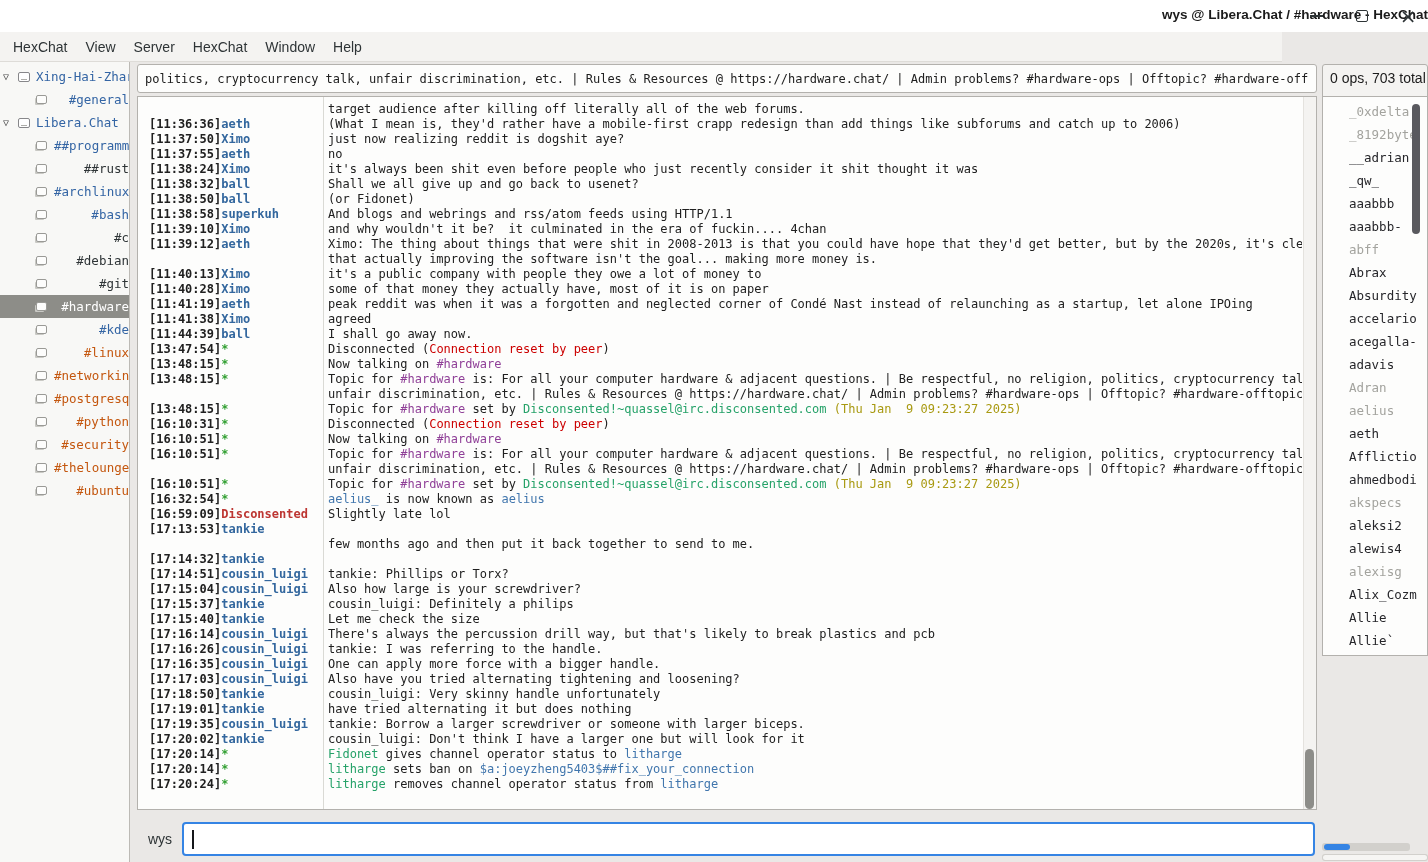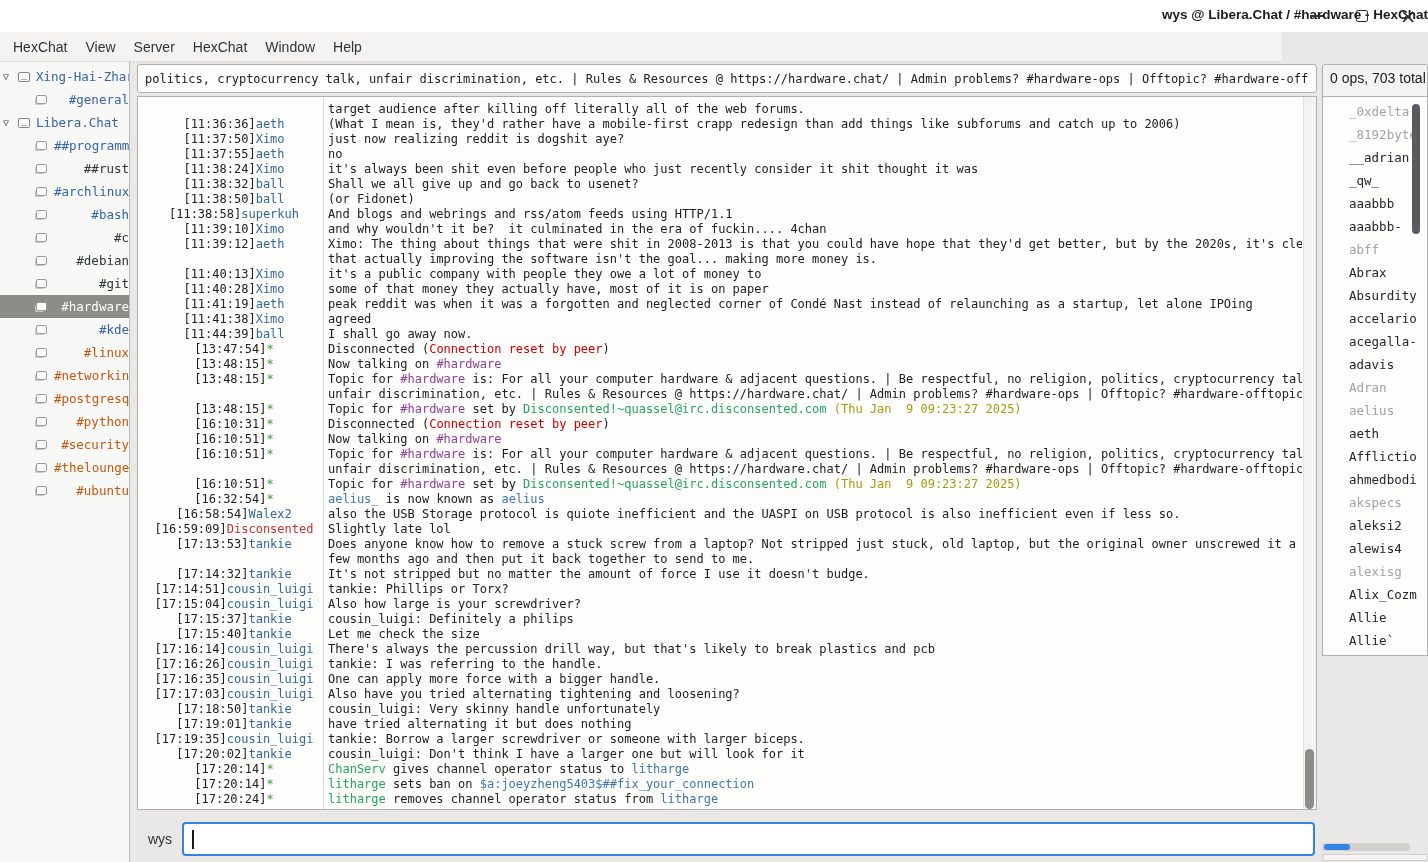--- a/index.html
+++ b/index.html
@@ -52,21 +52,21 @@
           color:#1b1b1b;white-space:nowrap;overflow:hidden;}
 
   
   .chatbox{position:absolute;left:137px;top:96px;width:1180px;height:714px;background:#fdfdfc;
            border:1px solid #b3b1ad;overflow:hidden;}
   .chat-sep{position:absolute;left:185px;top:0;bottom:0;width:1px;background:#dadad5;}
   .chatlines{position:absolute;left:0;top:5px;right:14px;padding-left:11px;
              font-family:"DejaVu Sans Mono",monospace;font-size:12px;line-height:15px;
              color:var(--text_default);overflow:hidden;}
   .cl{display:flex;height:15px;white-space:pre;}
-  .lcol{width:170px;flex:none;display:flex;justify-content:center;}
+  .lcol{width:170px;flex:none;display:flex;justify-content:flex-start;font-weight:bold;}
   .nick{text-align:right;}
   .msg{margin-left:9px;flex:none;}
   .nk-b{color:var(--nick_blue);}
   .nk-r{color:var(--nick_red);}
   .nk-g{color:var(--star_green);}
   .c-d{color:var(--text_default);}
   .c-b{color:var(--text_blue);}
   .c-p{color:var(--purple);}
   .c-r{color:var(--error_red);}
   .c-t{color:var(--entity_teal);}
@@ -237,38 +237,37 @@
         <div class="cl"><span class="lcol"><span class="ts">[13:48:15]</span><span class="nick nk-g">*</span></span><span class="msg"><span class="c-d">Now talking on </span><span class="c-p">#hardware</span></span></div>
         <div class="cl"><span class="lcol"><span class="ts">[13:48:15]</span><span class="nick nk-g">*</span></span><span class="msg"><span class="c-d">Topic for </span><span class="c-p">#hardware</span><span class="c-d"> is: For all your computer hardware &amp; adjacent questions. | Be respectful, no religion, politics, cryptocurrency talk,</span></span></div>
         <div class="cl"><span class="lcol"><span class="ts"></span><span class="nick nk-b"></span></span><span class="msg"><span class="c-d">unfair discrimination, etc. | Rules &amp; Resources @ https://hardware.chat/ | Admin problems? #hardware-ops | Offtopic? #hardware-offtopic</span></span></div>
         <div class="cl"><span class="lcol"><span class="ts">[13:48:15]</span><span class="nick nk-g">*</span></span><span class="msg"><span class="c-d">Topic for </span><span class="c-p">#hardware</span><span class="c-d"> set by </span><span class="c-t">Disconsented!~quassel@irc.disconsented.com</span><span class="c-d"> </span><span class="c-o">(Thu Jan  9 09:23:27 2025)</span></span></div>
         <div class="cl"><span class="lcol"><span class="ts">[16:10:31]</span><span class="nick nk-g">*</span></span><span class="msg"><span class="c-d">Disconnected (</span><span class="c-r">Connection reset by peer</span><span class="c-d">)</span></span></div>
         <div class="cl"><span class="lcol"><span class="ts">[16:10:51]</span><span class="nick nk-g">*</span></span><span class="msg"><span class="c-d">Now talking on </span><span class="c-p">#hardware</span></span></div>
         <div class="cl"><span class="lcol"><span class="ts">[16:10:51]</span><span class="nick nk-g">*</span></span><span class="msg"><span class="c-d">Topic for </span><span class="c-p">#hardware</span><span class="c-d"> is: For all your computer hardware &amp; adjacent questions. | Be respectful, no religion, politics, cryptocurrency talk,</span></span></div>
         <div class="cl"><span class="lcol"><span class="ts"></span><span class="nick nk-b"></span></span><span class="msg"><span class="c-d">unfair discrimination, etc. | Rules &amp; Resources @ https://hardware.chat/ | Admin problems? #hardware-ops | Offtopic? #hardware-offtopic</span></span></div>
         <div class="cl"><span class="lcol"><span class="ts">[16:10:51]</span><span class="nick nk-g">*</span></span><span class="msg"><span class="c-d">Topic for </span><span class="c-p">#hardware</span><span class="c-d"> set by </span><span class="c-t">Disconsented!~quassel@irc.disconsented.com</span><span class="c-d"> </span><span class="c-o">(Thu Jan  9 09:23:27 2025)</span></span></div>
         <div class="cl"><span class="lcol"><span class="ts">[16:32:54]</span><span class="nick nk-g">*</span></span><span class="msg"><span class="c-b">aelius_</span><span class="c-d"> is now known as </span><span class="c-b">aelius</span></span></div>
-        <div class="cl"><span class="lcol"><span class="ts">[16:58:54]</span><span class="nick nk-b">Walex2</span></span><span class="msg"><span class="c-d">also the USB Storage protocol is quiote inefficient and the UASPI on USB protocol is also inefficient even if less so.</span></span></div>
         <div class="cl"><span class="lcol"><span class="ts">[16:59:09]</span><span class="nick nk-r">Disconsented</span></span><span class="msg"><span class="c-d">Slightly late lol</span></span></div>
-        <div class="cl"><span class="lcol"><span class="ts">[17:13:53]</span><span class="nick nk-b">tankie</span></span><span class="msg"><span class="c-d">Does anyone know how to remove a stuck screw from a laptop? Not stripped just stuck, old laptop, but the original owner unscrewed it a</span></span></div>
+        <div class="cl"><span class="lcol"><span class="ts">[17:13:53]</span><span class="nick nk-b">tankie</span></span></div>
         <div class="cl"><span class="lcol"><span class="ts"></span><span class="nick nk-b"></span></span><span class="msg"><span class="c-d">few months ago and then put it back together to send to me.</span></span></div>
-        <div class="cl"><span class="lcol"><span class="ts">[17:14:32]</span><span class="nick nk-b">tankie</span></span><span class="msg"><span class="c-d">It's not stripped but no matter the amount of force I use it doesn't budge.</span></span></div>
+        <div class="cl"><span class="lcol"><span class="ts">[17:14:32]</span><span class="nick nk-b">tankie</span></span></div>
         <div class="cl"><span class="lcol"><span class="ts">[17:14:51]</span><span class="nick nk-b">cousin_luigi</span></span><span class="msg"><span class="c-d">tankie: Phillips or Torx?</span></span></div>
         <div class="cl"><span class="lcol"><span class="ts">[17:15:04]</span><span class="nick nk-b">cousin_luigi</span></span><span class="msg"><span class="c-d">Also how large is your screwdriver?</span></span></div>
         <div class="cl"><span class="lcol"><span class="ts">[17:15:37]</span><span class="nick nk-b">tankie</span></span><span class="msg"><span class="c-d">cousin_luigi: Definitely a philips</span></span></div>
         <div class="cl"><span class="lcol"><span class="ts">[17:15:40]</span><span class="nick nk-b">tankie</span></span><span class="msg"><span class="c-d">Let me check the size</span></span></div>
         <div class="cl"><span class="lcol"><span class="ts">[17:16:14]</span><span class="nick nk-b">cousin_luigi</span></span><span class="msg"><span class="c-d">There's always the percussion drill way, but that's likely to break plastics and pcb</span></span></div>
         <div class="cl"><span class="lcol"><span class="ts">[17:16:26]</span><span class="nick nk-b">cousin_luigi</span></span><span class="msg"><span class="c-d">tankie: I was referring to the handle.</span></span></div>
         <div class="cl"><span class="lcol"><span class="ts">[17:16:35]</span><span class="nick nk-b">cousin_luigi</span></span><span class="msg"><span class="c-d">One can apply more force with a bigger handle.</span></span></div>
         <div class="cl"><span class="lcol"><span class="ts">[17:17:03]</span><span class="nick nk-b">cousin_luigi</span></span><span class="msg"><span class="c-d">Also have you tried alternating tightening and loosening?</span></span></div>
         <div class="cl"><span class="lcol"><span class="ts">[17:18:50]</span><span class="nick nk-b">tankie</span></span><span class="msg"><span class="c-d">cousin_luigi: Very skinny handle unfortunately</span></span></div>
         <div class="cl"><span class="lcol"><span class="ts">[17:19:01]</span><span class="nick nk-b">tankie</span></span><span class="msg"><span class="c-d">have tried alternating it but does nothing</span></span></div>
         <div class="cl"><span class="lcol"><span class="ts">[17:19:35]</span><span class="nick nk-b">cousin_luigi</span></span><span class="msg"><span class="c-d">tankie: Borrow a larger screwdriver or someone with larger biceps.</span></span></div>
         <div class="cl"><span class="lcol"><span class="ts">[17:20:02]</span><span class="nick nk-b">tankie</span></span><span class="msg"><span class="c-d">cousin_luigi: Don't think I have a larger one but will look for it</span></span></div>
-        <div class="cl"><span class="lcol"><span class="ts">[17:20:14]</span><span class="nick nk-g">*</span></span><span class="msg"><span class="c-t">ChanServ</span><span class="c-d"> gives channel operator status to </span><span class="c-b">litharge</span></span></div>
+        <div class="cl"><span class="lcol"><span class="ts">[17:20:14]</span><span class="nick nk-g">*</span></span><span class="msg"><span class="c-t">Fidonet</span><span class="c-d"> gives channel operator status to </span><span class="c-b">litharge</span></span></div>
         <div class="cl"><span class="lcol"><span class="ts">[17:20:14]</span><span class="nick nk-g">*</span></span><span class="msg"><span class="c-t">litharge</span><span class="c-d"> sets ban on </span><span class="c-b">$a:joeyzheng5403$##fix_your_connection</span></span></div>
         <div class="cl"><span class="lcol"><span class="ts">[17:20:24]</span><span class="nick nk-g">*</span></span><span class="msg"><span class="c-t">litharge</span><span class="c-d"> removes channel operator status from </span><span class="c-b">litharge</span></span></div>
       </div>
     <div class="vscroll-track">
       <div class="vscroll-thumb"></div>
     </div>
   </div>
 
   <div class="userlist" id="userlist">
       <div class="urow away">_0xdelta</div>

